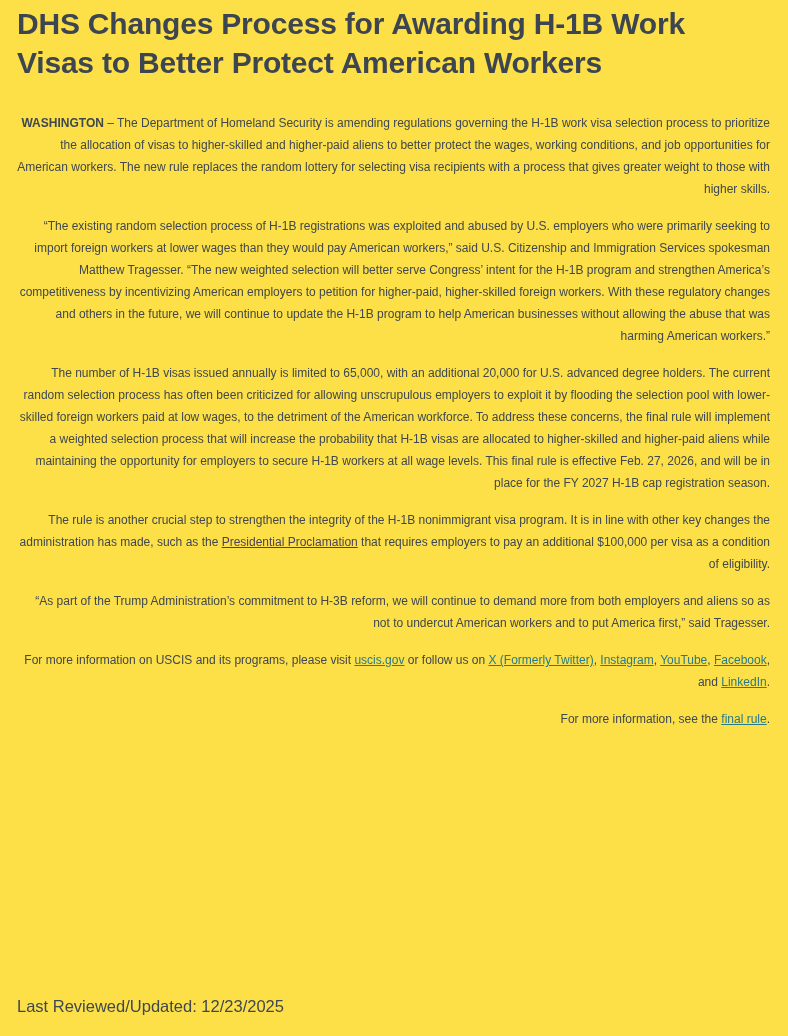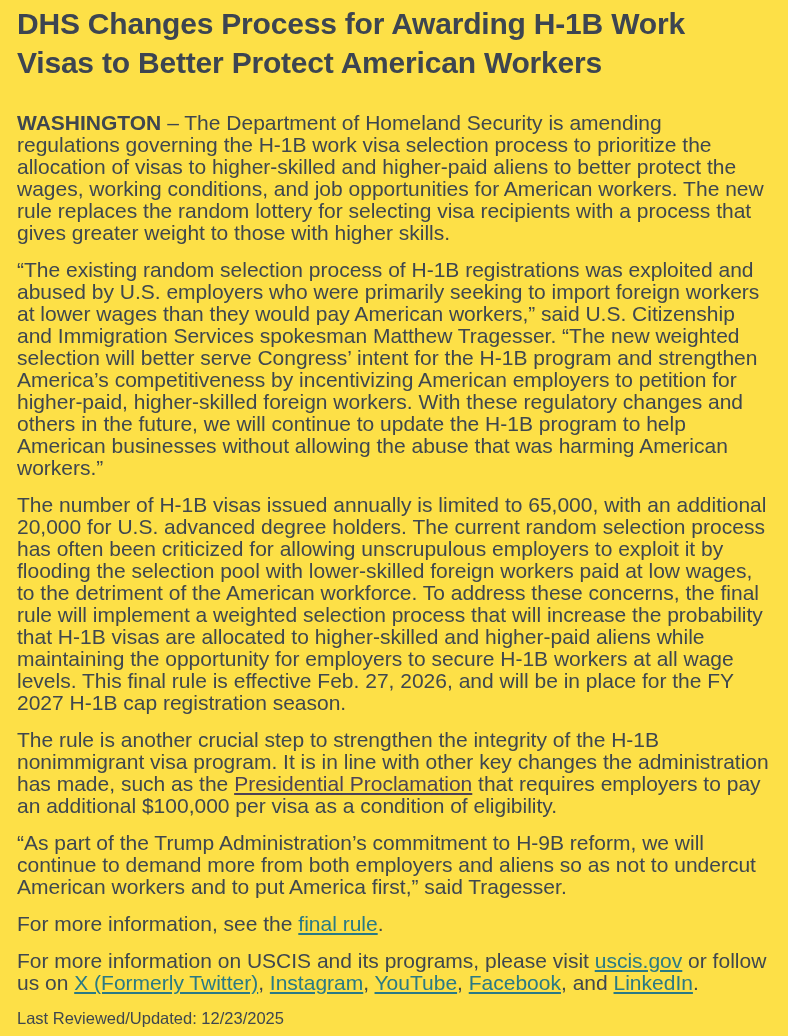--- a/index.html
+++ b/index.html
@@ -25,24 +25,25 @@
     max-width: 710px;
     letter-spacing: -0.2px;
     margin-bottom: 30px;
   }
   .release-date {
     font-size: 16.5px;
     color: var(--text, #3f474f);
     margin-bottom: 26px;
   }
   article p {
-    font-size: 21px;
+    font-size: 12px;
     line-height: 22px;
     margin-bottom: 15px;
     max-width: 755px;
+    text-align: right;
   }
   article p strong { font-weight: 700; }
   a.link {
     color: var(--link, #2a7a85);
     text-decoration: underline;
     cursor: pointer;
   }
   a.link.visited {
     color: var(--link-visited, #4d4357);
   }
@@ -65,25 +66,25 @@
   <article>
 
     <p><strong>WASHINGTON</strong><span> – The Department of Homeland Security is amending regulations governing the H-1B work visa selection process to prioritize the allocation of visas to higher-skilled and higher-paid aliens to better protect the wages, working conditions, and job opportunities for American workers. The new rule replaces the random lottery for selecting visa recipients with a process that gives greater weight to those with higher skills.</span></p>
 
     <p>“The existing random selection process of H-1B registrations was exploited and abused by U.S. employers who were primarily seeking to import foreign workers at lower wages than they would pay American workers,” said U.S. Citizenship and Immigration Services spokesman Matthew Tragesser. “The new weighted selection will better serve Congress’ intent for the H-1B program and strengthen America’s competitiveness by incentivizing American employers to petition for higher-paid, higher-skilled foreign workers. With these regulatory changes and others in the future, we will continue to update the H-1B program to help American businesses without allowing the abuse that was harming American workers.”</p>
 
     <p>The number of H-1B visas issued annually is limited to 65,000, with an additional 20,000 for U.S. advanced degree holders. The current random selection process has often been criticized for allowing unscrupulous employers to exploit it by flooding the selection pool with lower-skilled foreign workers paid at low wages, to the detriment of the American workforce. To address these concerns, the final rule will implement a weighted selection process that will increase the probability that H-1B visas are allocated to higher-skilled and higher-paid aliens while maintaining the opportunity for employers to secure H-1B workers at all wage levels. This final rule is effective Feb. 27, 2026, and will be in place for the FY 2027 H-1B cap registration season.</p>
 
     <p><span>The rule is another crucial step to strengthen the integrity of the H-1B nonimmigrant visa program. It is in line with other key changes the administration has made, such as the </span><a class="link visited">Presidential Proclamation</a><span> that requires employers to pay an additional $100,000 per visa as a condition of eligibility.</span></p>
 
-    <p>“As part of the Trump Administration’s commitment to H-9B reform, we will continue to demand more from both employers and aliens so as not to undercut American workers and to put America first,” said Tragesser.</p>
+    <p>“As part of the Trump Administration’s commitment to H-3B reform, we will continue to demand more from both employers and aliens so as not to undercut American workers and to put America first,” said Tragesser.</p>
+
+    <p><span>For more information on USCIS and its programs, please visit </span><a class="link">uscis.gov</a><span> or follow us on </span><a class="link">X (Formerly Twitter)</a><span>, </span><a class="link">Instagram</a><span>, </span><a class="link">YouTube</a><span>, </span><a class="link">Facebook</a><span>, and </span><a class="link">LinkedIn</a><span>.</span></p>
 
     <p><span>For more information, see the </span><a class="link">final rule</a><span>.</span></p>
-
-    <p><span>For more information on USCIS and its programs, please visit </span><a class="link">uscis.gov</a><span> or follow us on </span><a class="link">X (Formerly Twitter)</a><span>, </span><a class="link">Instagram</a><span>, </span><a class="link">YouTube</a><span>, </span><a class="link">Facebook</a><span>, and </span><a class="link">LinkedIn</a><span>.</span></p>
 
   </article>
 
   <footer class="page-footer">
     <span>Last Reviewed/Updated: 12/23/2025</span>
   </footer>
 
 </div>
 
 </body></html>

